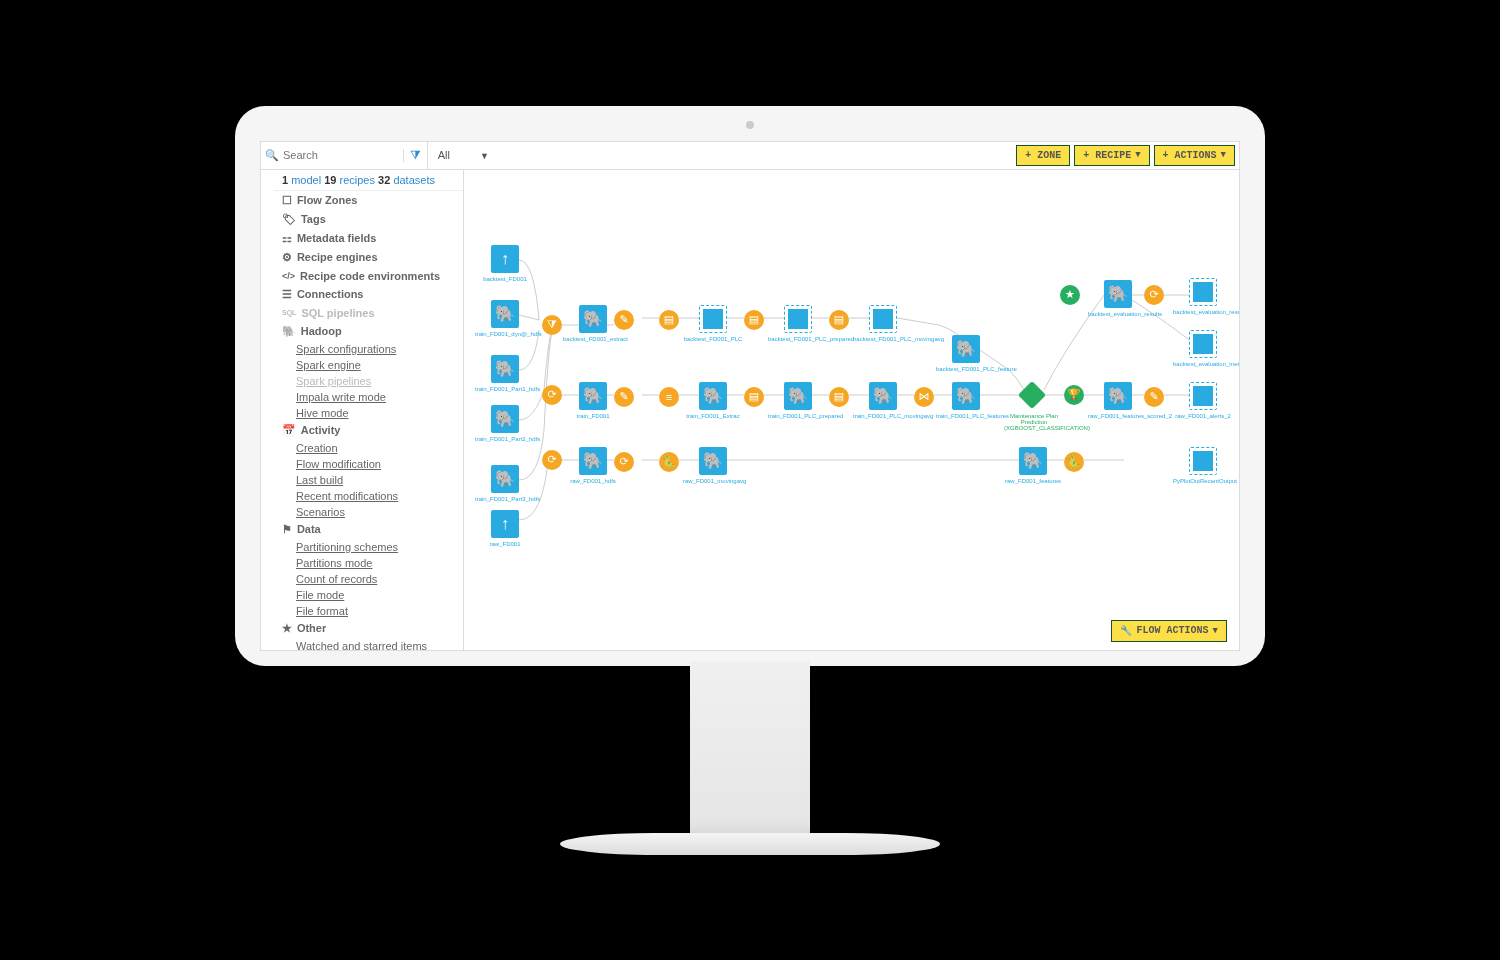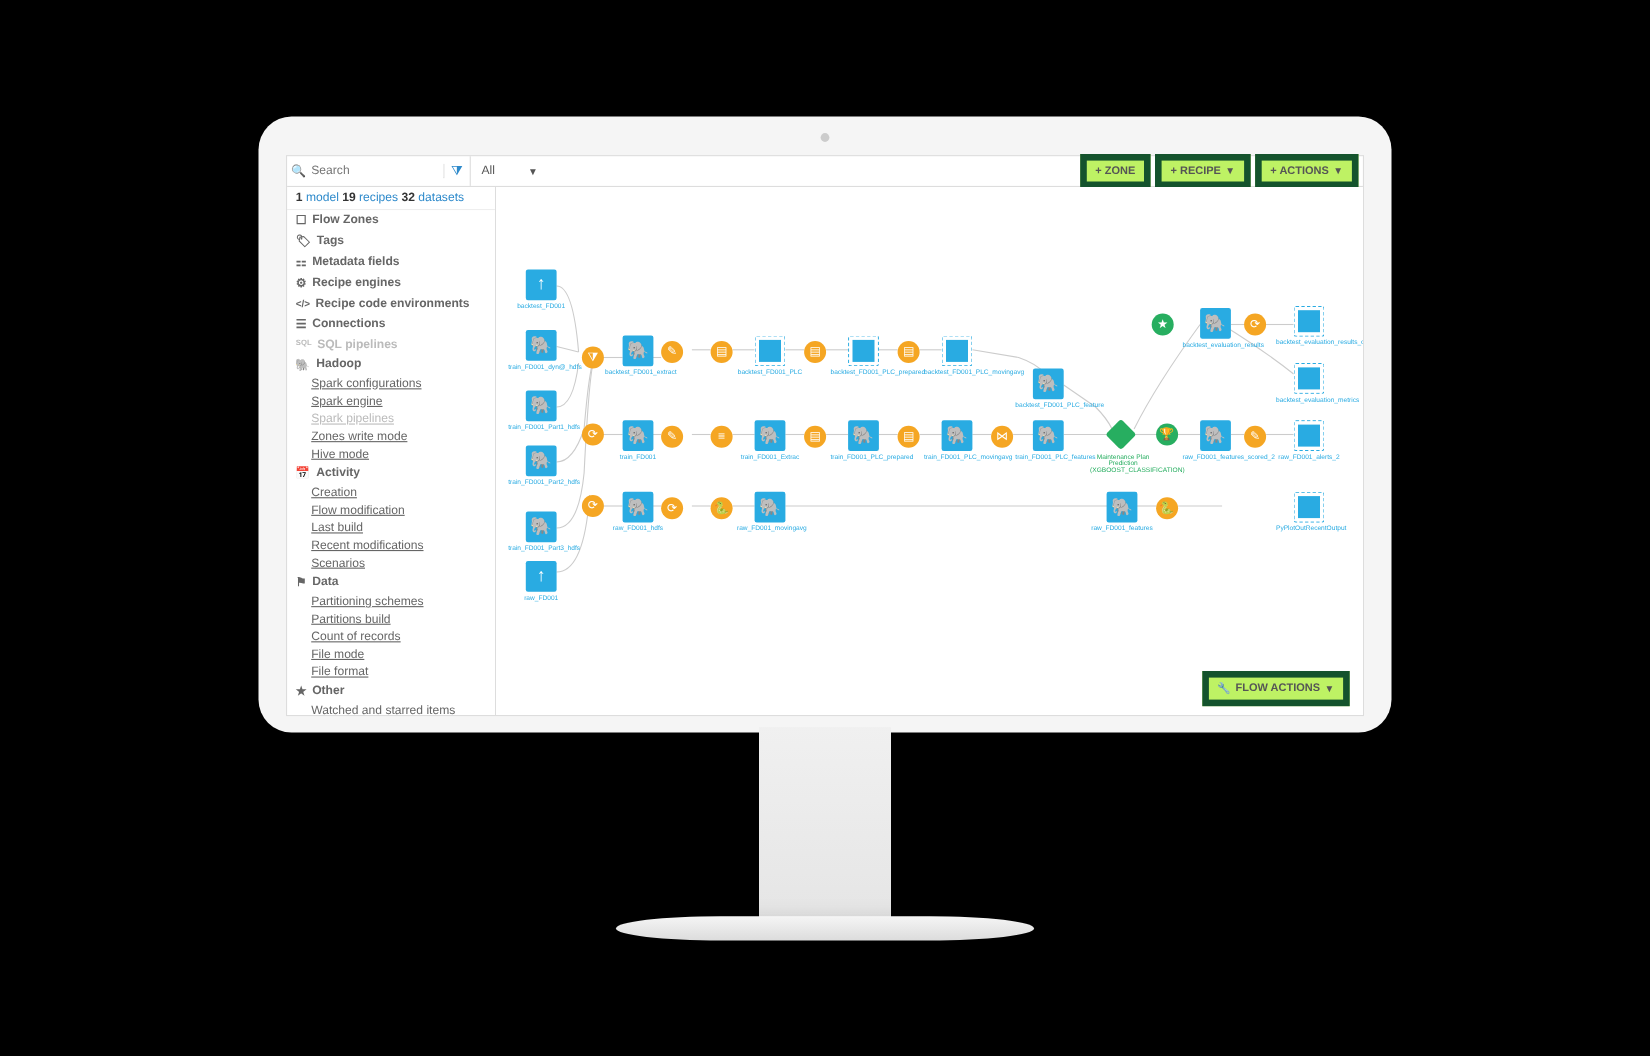--- a/index.html
+++ b/index.html
@@ -12,24 +12,24 @@
 .base{width:380px;height:22px;background:linear-gradient(180deg,#f5f5f5,#dcdcdc);border-radius:50%/100%;margin:-8px auto 0;box-shadow:0 12px 25px rgba(0,0,0,.35);}
 
 .topbar{display:flex;align-items:center;border-bottom:1px solid #ddd;height:28px;}
 .search-wrap{display:flex;align-items:center;border-right:1px solid #ddd;}
 .search-ic{width:22px;text-align:center;color:#888;font-size:11px;}
 .search-in{border:0;width:120px;font-size:11px;outline:0;}
 .filter-ic{padding:0 6px;color:#2e8acb;font-size:12px;border-right:1px solid #ddd;height:100%;display:flex;align-items:center;}
 .all-dd{padding:0 10px;display:flex;align-items:flex-end;gap:30px;font-size:11px;}
 .caret{font-size:9px;color:#555;}
 .spacer{flex:1;}
-.tbtn{border:6px solid #14532d;background:#bef264;padding:4px 8px;margin-right:4px;font-size:10px;font-weight:600;color:#555;display:flex;align-items:center;gap:4px;cursor:pointer;}
+.tbtn{border:1px solid #14532d;background:#fde047;padding:4px 8px;margin-right:4px;font-size:10px;font-weight:600;color:#555;display:flex;align-items:center;gap:4px;cursor:pointer;font-family:Liberation Mono, monospace;}
 
 .content{flex:1;display:flex;overflow:hidden;position:relative;}
-.sidebar{width:190px;border-right:1px solid #ddd;display:flex;flex-direction:column;overflow:auto;font-size:11px;}
+.sidebar{width:190px;border-right:1px solid #ddd;display:flex;flex-direction:column;overflow:auto;font-size:11px;margin-left:13px;}
 .stats{padding:4px 8px;font-size:11px;border-bottom:1px solid #eee;}
 .stats .n{font-weight:bold;color:#333;}
 .stats .l{color:#2e8acb;}
 .sec{padding:3px 8px;font-weight:bold;color:#666;display:flex;align-items:center;gap:5px;font-size:11px;}
 .itm{padding:2px 8px 2px 22px;color:#666;cursor:pointer;font-size:11px;text-decoration:underline;}
 .itm.dim{color:#bbb;}
 
 .canvas{flex:1;position:relative;background:#fff;}
 .flow-actions{position:absolute;bottom:8px;right:8px;}
 
@@ -113,39 +113,39 @@
               <span>SQL pipelines</span>
             </div>
 
      <div class="sec">
               <span>🐘</span>
               <span>Hadoop</span>
             </div>
      <div class="itm">Spark configurations</div>
      <div class="itm">Spark engine</div>
      <div class="itm dim">Spark pipelines</div>
-     <div class="itm">Zones write mode</div>
+     <div class="itm">Impala write mode</div>
      <div class="itm">Hive mode</div>
 
      <div class="sec">
               <span>📅</span>
               <span>Activity</span>
             </div>
      <div class="itm">Creation</div>
      <div class="itm">Flow modification</div>
      <div class="itm">Last build</div>
      <div class="itm">Recent modifications</div>
      <div class="itm">Scenarios</div>
 
      <div class="sec">
               <span>⚑</span>
               <span>Data</span>
             </div>
      <div class="itm">Partitioning schemes</div>
-     <div class="itm">Partitions build</div>
+     <div class="itm">Partitions mode</div>
      <div class="itm">Count of records</div>
      <div class="itm">File mode</div>
      <div class="itm">File format</div>
 
      <div class="sec">
               <span>★</span>
               <span>Other</span>
             </div>
      <div class="itm">Watched and starred items</div>
 

